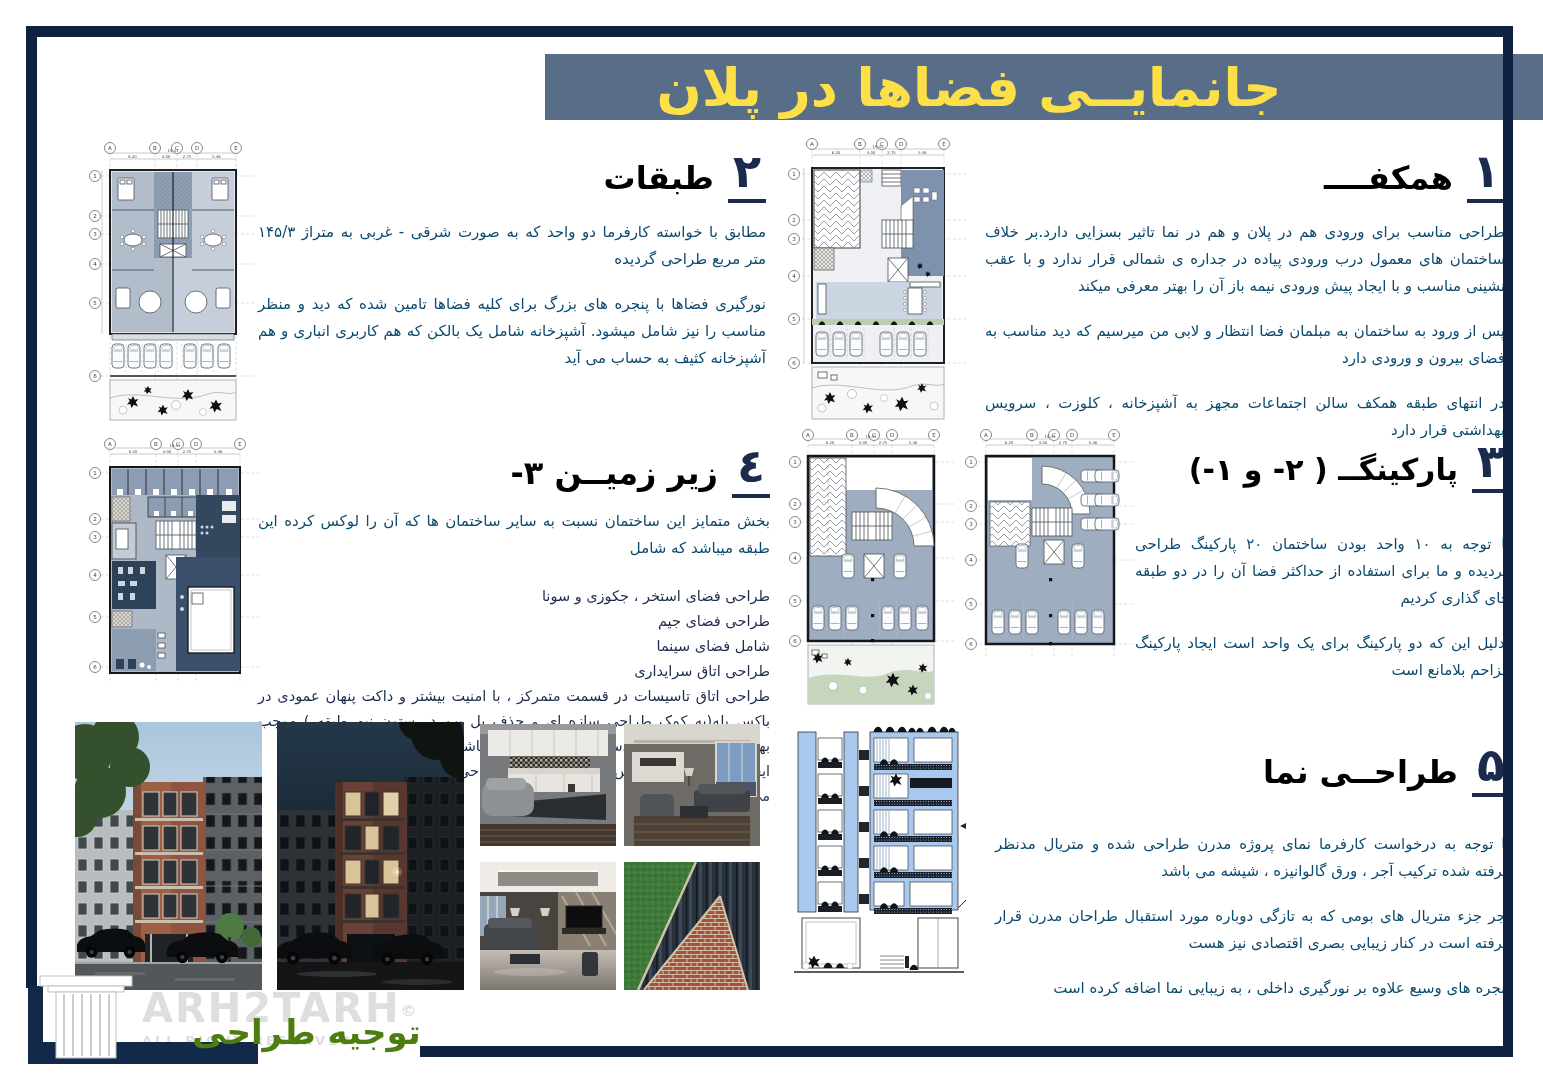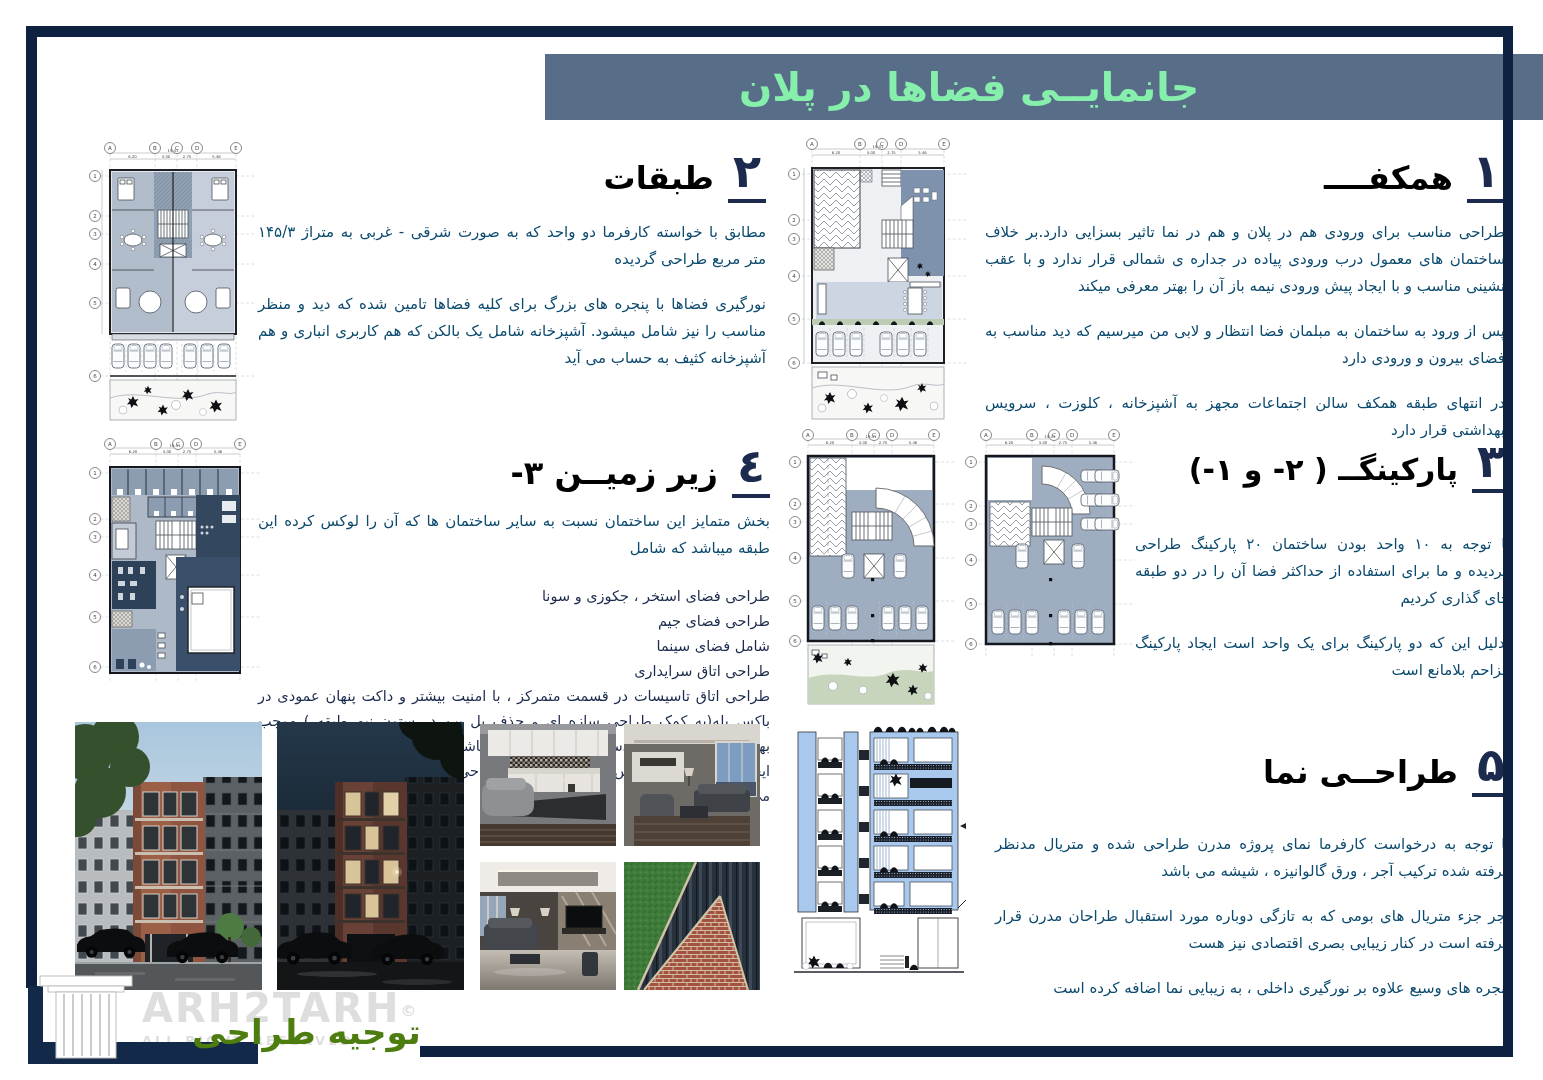--- a/index.html
+++ b/index.html
@@ -8,21 +8,21 @@
   
   .frame{position:absolute;background:#0e2140;z-index:3;}
   .f-top{left:26px;top:26px;width:1487px;height:11px;}
   .f-right{left:1503px;top:26px;width:10px;height:1031px;}
   .f-left{left:26px;top:26px;width:11px;height:962px;}
   .f-bottom{left:420px;top:1046px;width:1093px;height:11px;}
   
   .header-bar{position:absolute;left:545px;top:54px;width:998px;height:66px;background:#586d88;
               display:flex;align-items:center;justify-content:center;box-sizing:border-box;
               padding-right:150px;z-index:1;}
-  .header-title{color:#86efac;font-size:39px;font-weight:bold;direction:rtl;white-space:nowrap;}
+  .header-title{color:#fde047;font-size:53px;font-weight:bold;direction:rtl;white-space:nowrap;}
   
   .sec{position:absolute;direction:rtl;z-index:2;}
   .sec-head{display:flex;align-items:flex-end;gap:14px;margin-bottom:16px;}
   .sec-num{font-size:46px;font-weight:bold;color:#1c2b4d;line-height:1;
            border-bottom:4px solid #1c2b4d;padding:0 5px 5px;}
   .sec-title{font-size:32px;font-weight:bold;color:#000000;line-height:1.1;padding-bottom:7px;white-space:nowrap;}
   .sec p{margin:0 0 18px;font-size:15px;line-height:1.8;color:#0c4a6e;text-align:justify;}
   .sec ul{list-style:none;margin:0;padding:0;}
   .sec li{font-size:14.5px;line-height:1.72;color:#1c2b4d;text-align:right;}
   .sec li.just{text-align:justify;}

